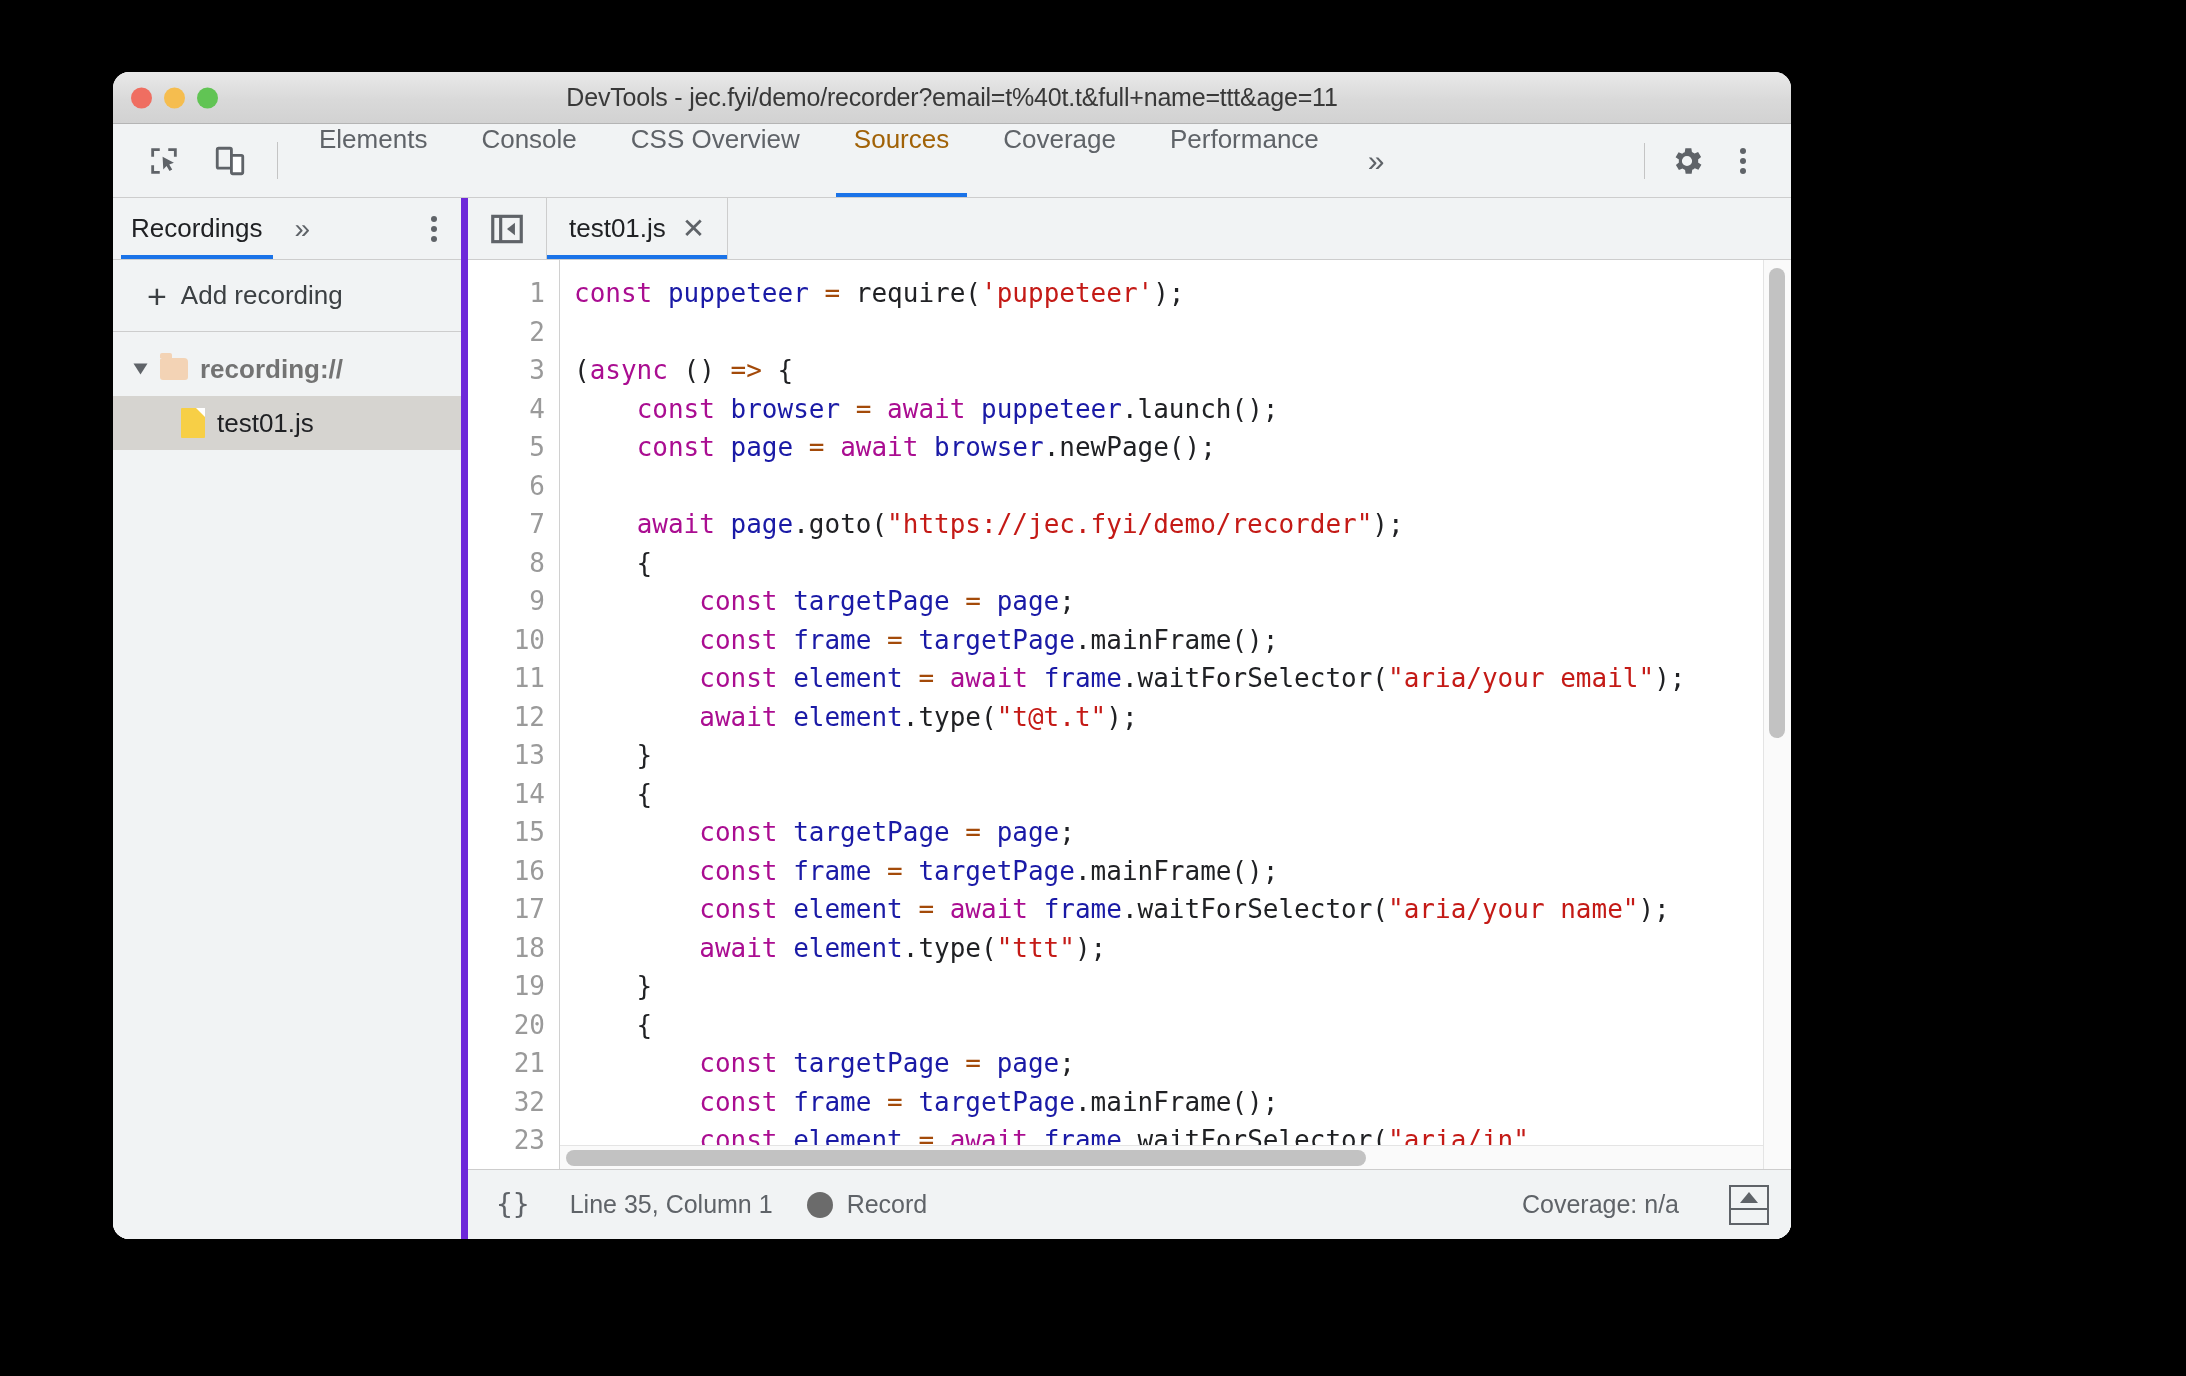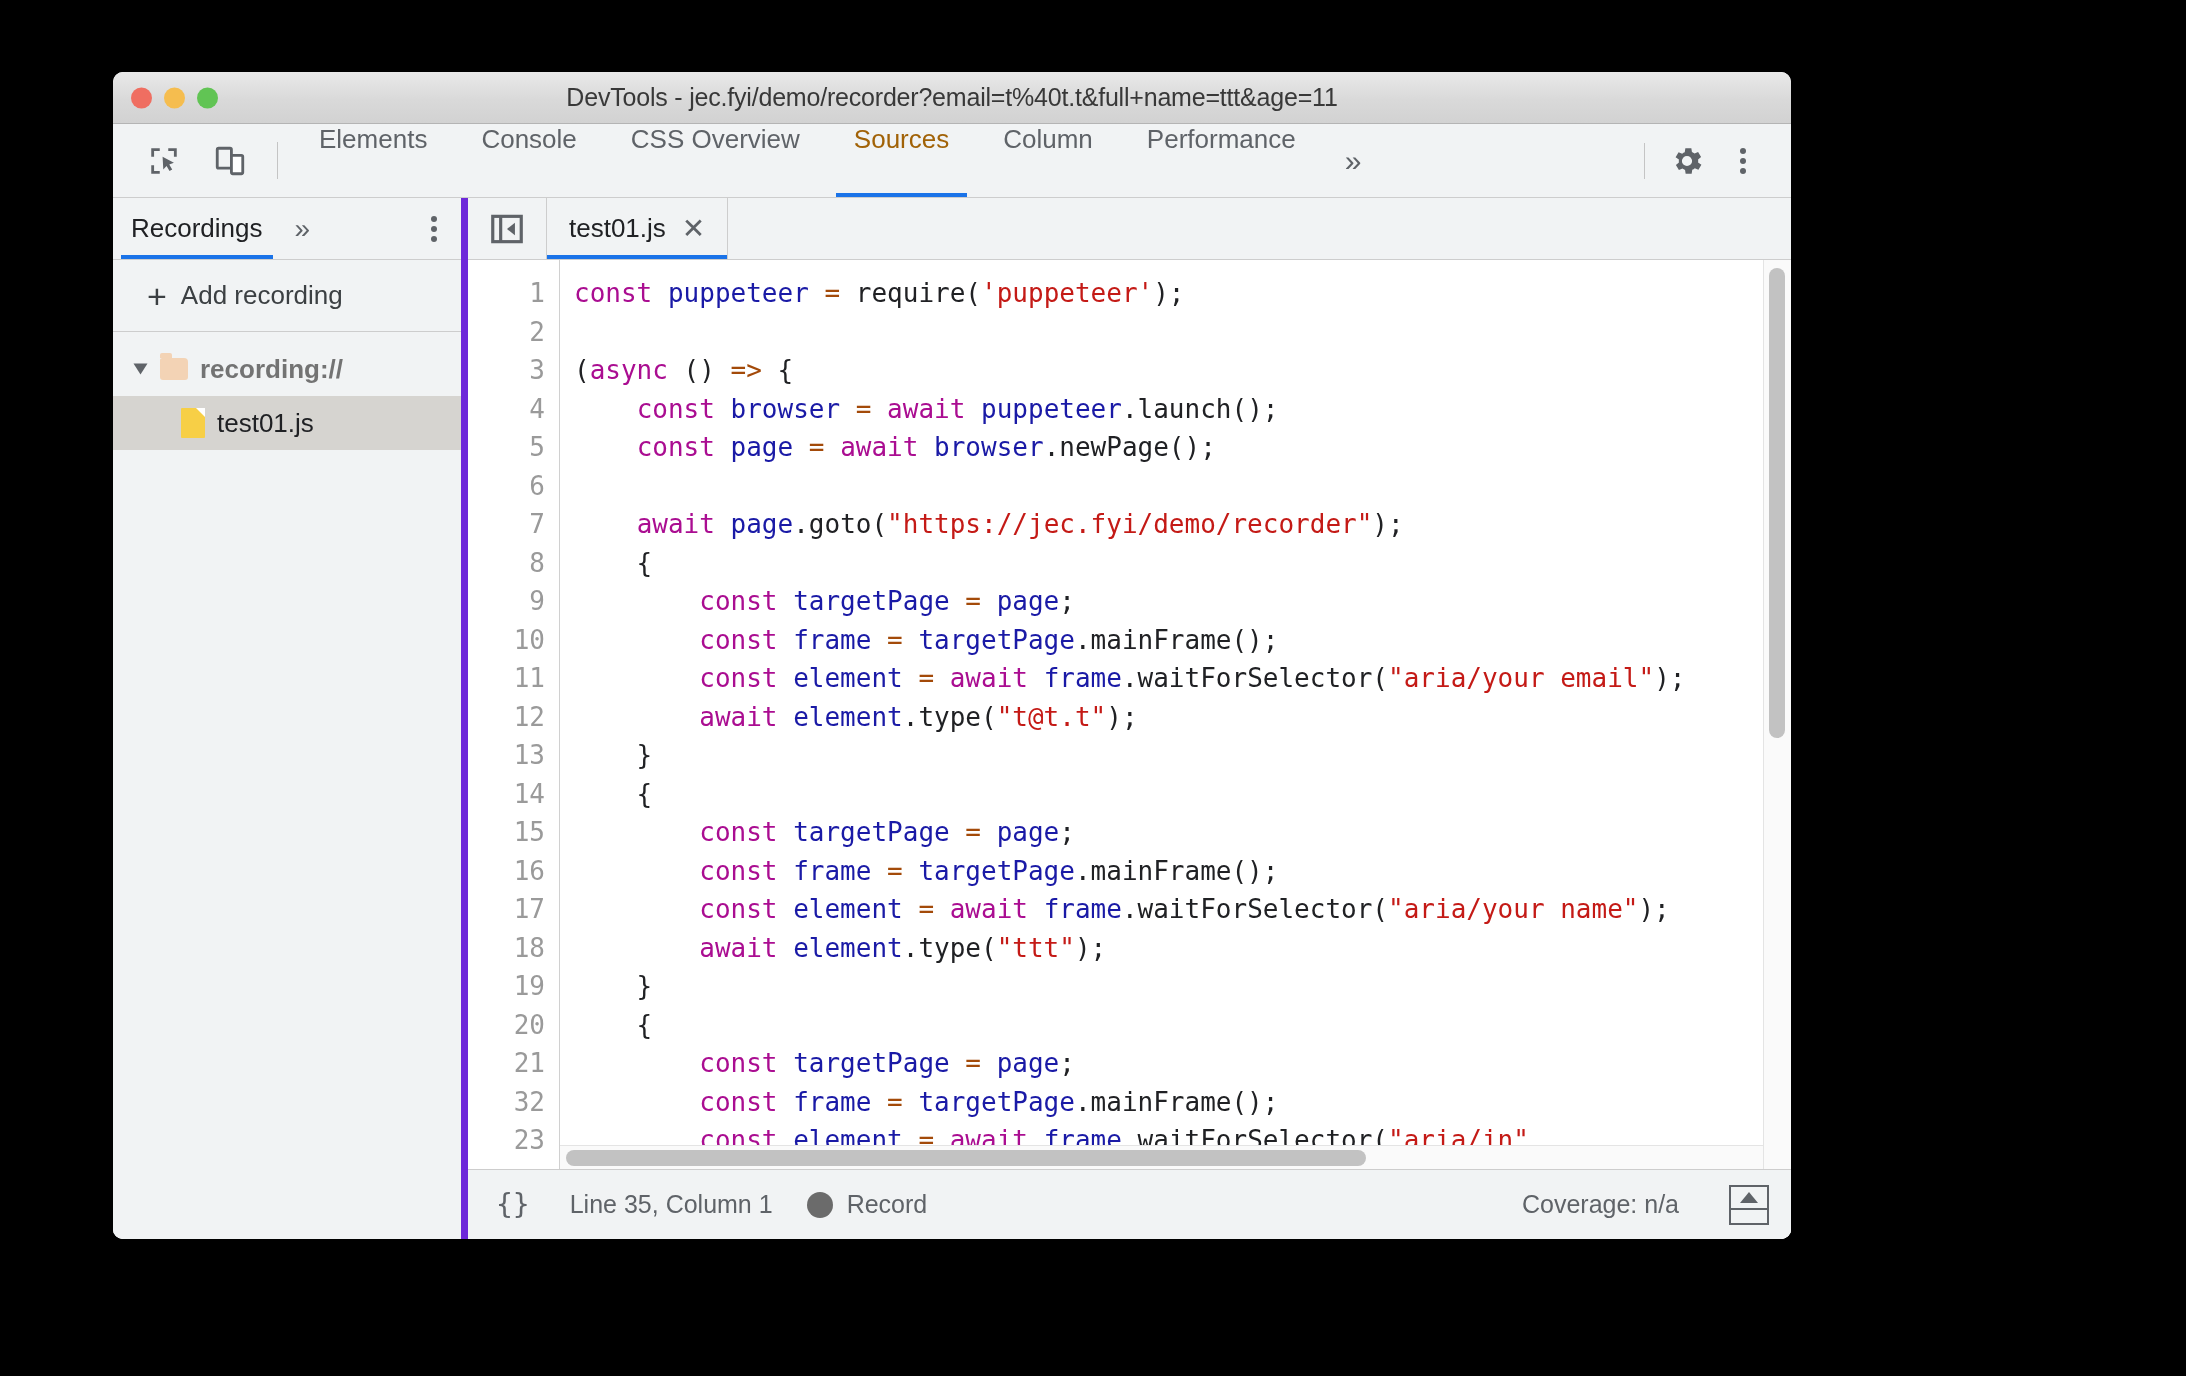--- a/index.html
+++ b/index.html
@@ -16,21 +16,21 @@
     width: 2186px; height: 1376px;
     background: #000;
   }
 
   
   .window {
     position: absolute;
     left: 113px; top: 72px;
     width: 1678px; height: 1167px;
     background: #ffffff;
-    border-radius: 10px;
+    border-radius: 16px;
     overflow: hidden;
     box-shadow: 0 18px 60px rgba(0,0,0,0.85);
     display: flex;
     flex-direction: column;
   }
 
   
   .titlebar {
     position: relative;
     height: 52px;
@@ -400,21 +400,21 @@
       <div class="tab">
         <span>Console</span>
       </div>
       <div class="tab">
         <span>CSS Overview</span>
       </div>
       <div class="tab active">
         <span>Sources</span>
       </div>
       <div class="tab">
-        <span>Column</span>
+        <span>Coverage</span>
       </div>
       <div class="tab">
         <span>Performance</span>
       </div>
       <div class="tb-more">
         <span>»</span>
       </div>
 
       <div class="tabbar-spacer"></div>
 

